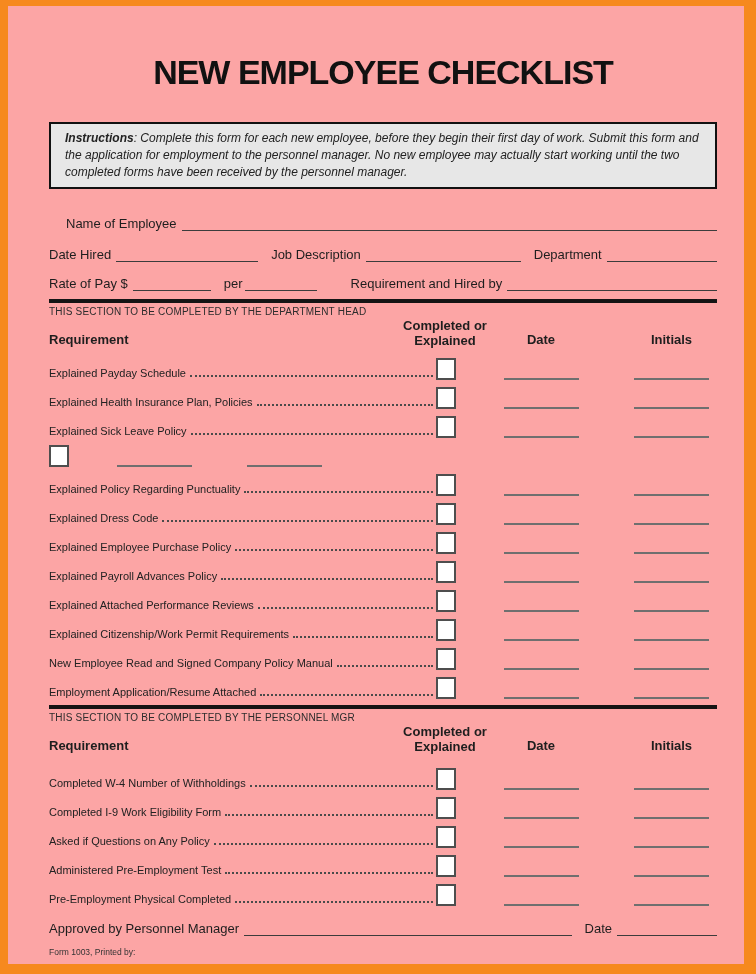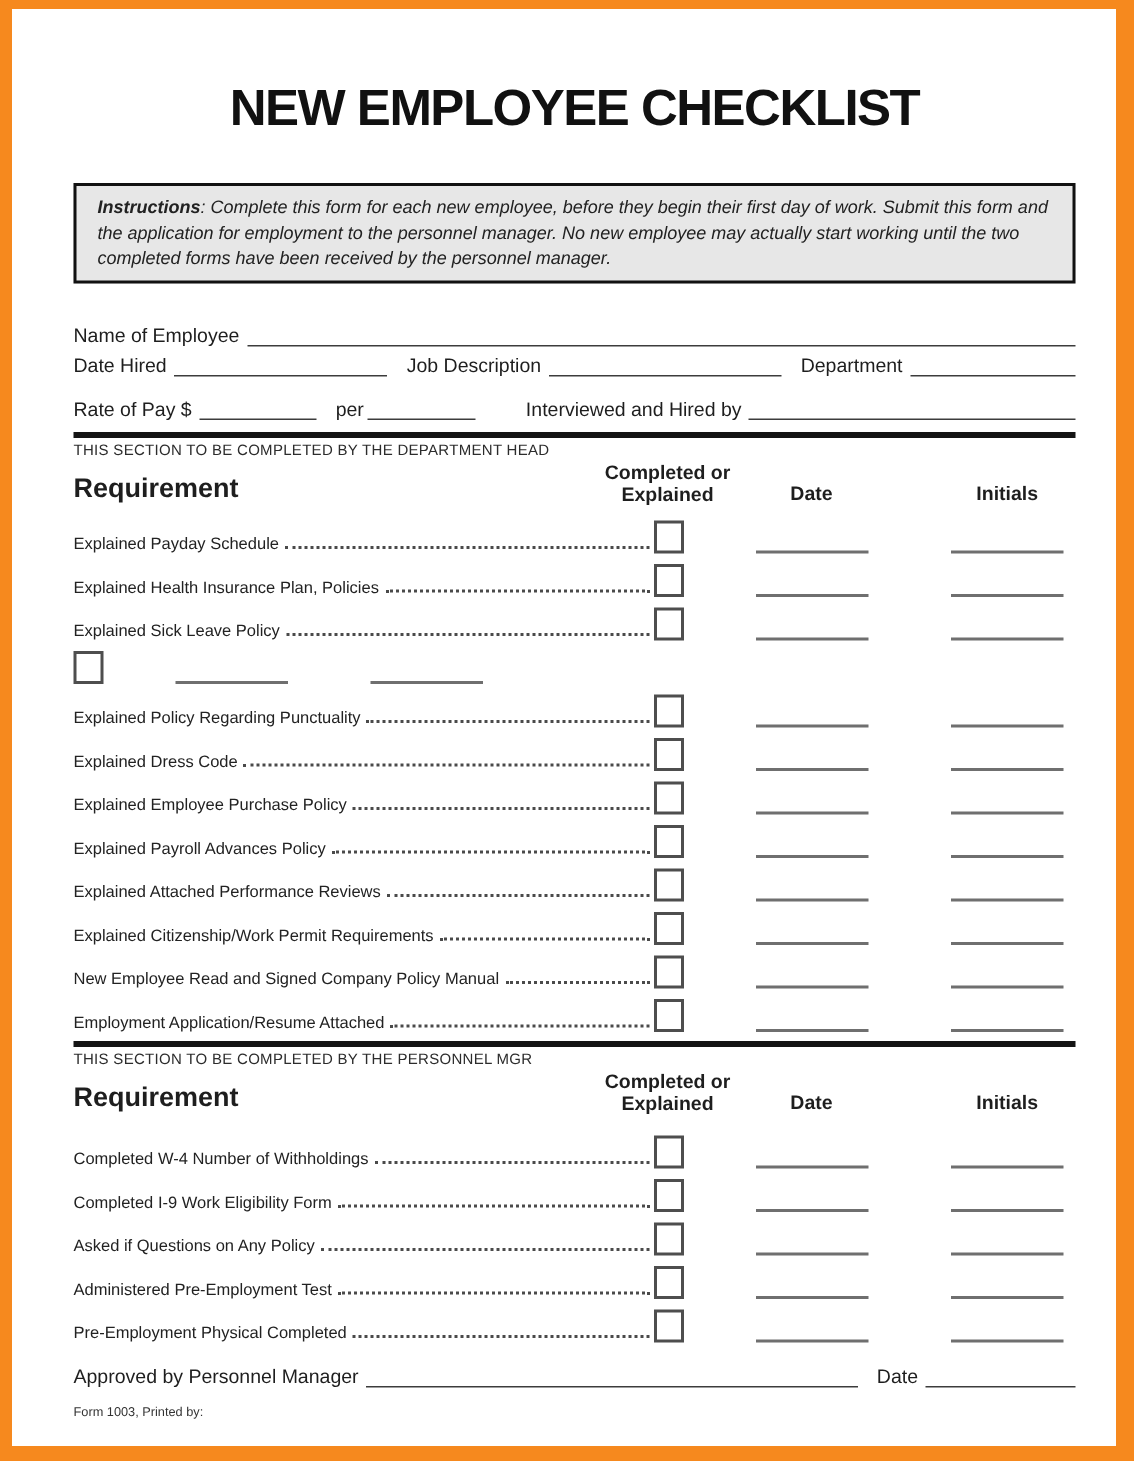--- a/index.html
+++ b/index.html
@@ -7,21 +7,21 @@
   body { font-family: "Liberation Sans", sans-serif; color: #1e1e1e; }
 
   .frame {
     width: 756px; height: 974px;
     background: #f6891e;
     padding: 6px 12px 10px 8px;
     overflow: hidden;
   }
   .page {
     width: 100%; height: 100%;
-    background: #ffffff;
+    background: #fca5a5;
     padding: 46px 27px 0 41px;
   }
 
   .title {
     text-align: center;
     font-size: 34px;
     font-weight: bold;
     letter-spacing: -1px;
     line-height: 40px;
     color: #111;
@@ -36,38 +36,38 @@
     font-size: 12px;
     line-height: 17px;
     color: #222;
   }
   .ins-label { font-weight: bold; }
 
   .frow { display: flex; align-items: flex-end; height: 18px; font-size: 13px; }
   .frow .flabel { white-space: nowrap; }
   .fline { display: inline-block; border-bottom: 1.5px solid #3c3c3c; height: 14px; margin-left: 5px; }
   .grow { flex: 1; }
-  .row-name { margin-top: 24px; }
-  .row-hired { margin-top: 2px; text-align: center; }
+  .row-name { margin-top: 24px; margin-left: 17px; }
+  .row-hired { margin-top: 13px; text-align: center; }
   .row-pay  { margin-top: 11px; }
   .gap { margin-left: 13px; }
 
   .rule { height: 4px; background: #141414; }
   .rule1 { margin-top: 8px; }
   .rule2 { margin-top: 6px; }
 
   .section-note {
     margin-top: 3px;
     font-size: 10px;
     letter-spacing: 0.2px;
     color: #2c2c2c;
   }
 
   .thead { display: flex; align-items: flex-end; height: 30px; }
-  .col-req  { flex: 1; font-weight: bold; font-size: 18px; }
+  .col-req  { flex: 1; font-weight: bold; font-size: 13px; }
   .col-check { width: 22px; position: relative; }
   .col-date { width: 170px; text-align: center; font-weight: bold; font-size: 13px; }
   .col-init { width: 91px; text-align: center; font-weight: bold; font-size: 13px; }
   .completed-hdr {
     position: absolute; bottom: -1px; left: 50%;
     transform: translateX(-50%);
     width: max-content; text-align: center;
     font-weight: bold; font-size: 13px; line-height: 15px;
   }
 
@@ -117,21 +117,21 @@
       <span class="fline" style="width:155px"></span>
       <span class="flabel gap">Department</span>
       <span class="fline grow"></span>
     </div>
 
     <div class="frow row-pay">
       <span class="flabel">Rate of Pay $</span>
       <span class="fline" style="width:78px"></span>
       <span class="flabel gap">per</span>
       <span class="fline" style="width:72px;margin-left:2px"></span>
-      <span class="flabel" style="margin-left:34px">Interviewed and Hired by</span>
+      <span class="flabel" style="margin-left:34px">Requirement and Hired by</span>
       <span class="fline grow"></span>
     </div>
 
     <div class="rule rule1"></div>
 
     <div class="section-note">THIS SECTION TO BE COMPLETED BY THE DEPARTMENT HEAD</div>
 
     <div class="thead">
       <span class="col-req">Requirement</span>
       <span class="col-check">

